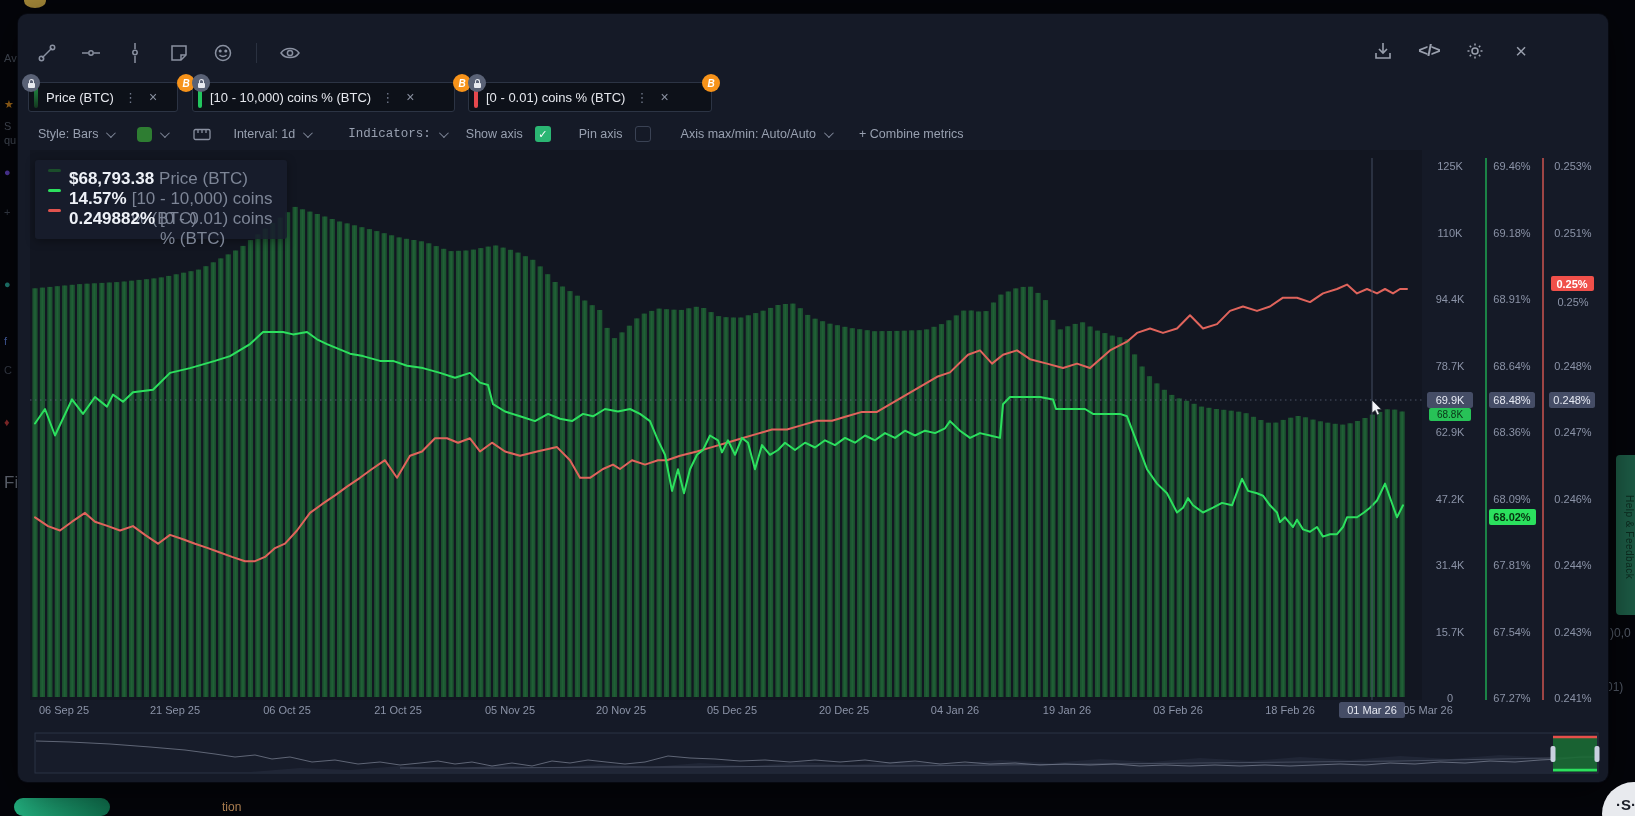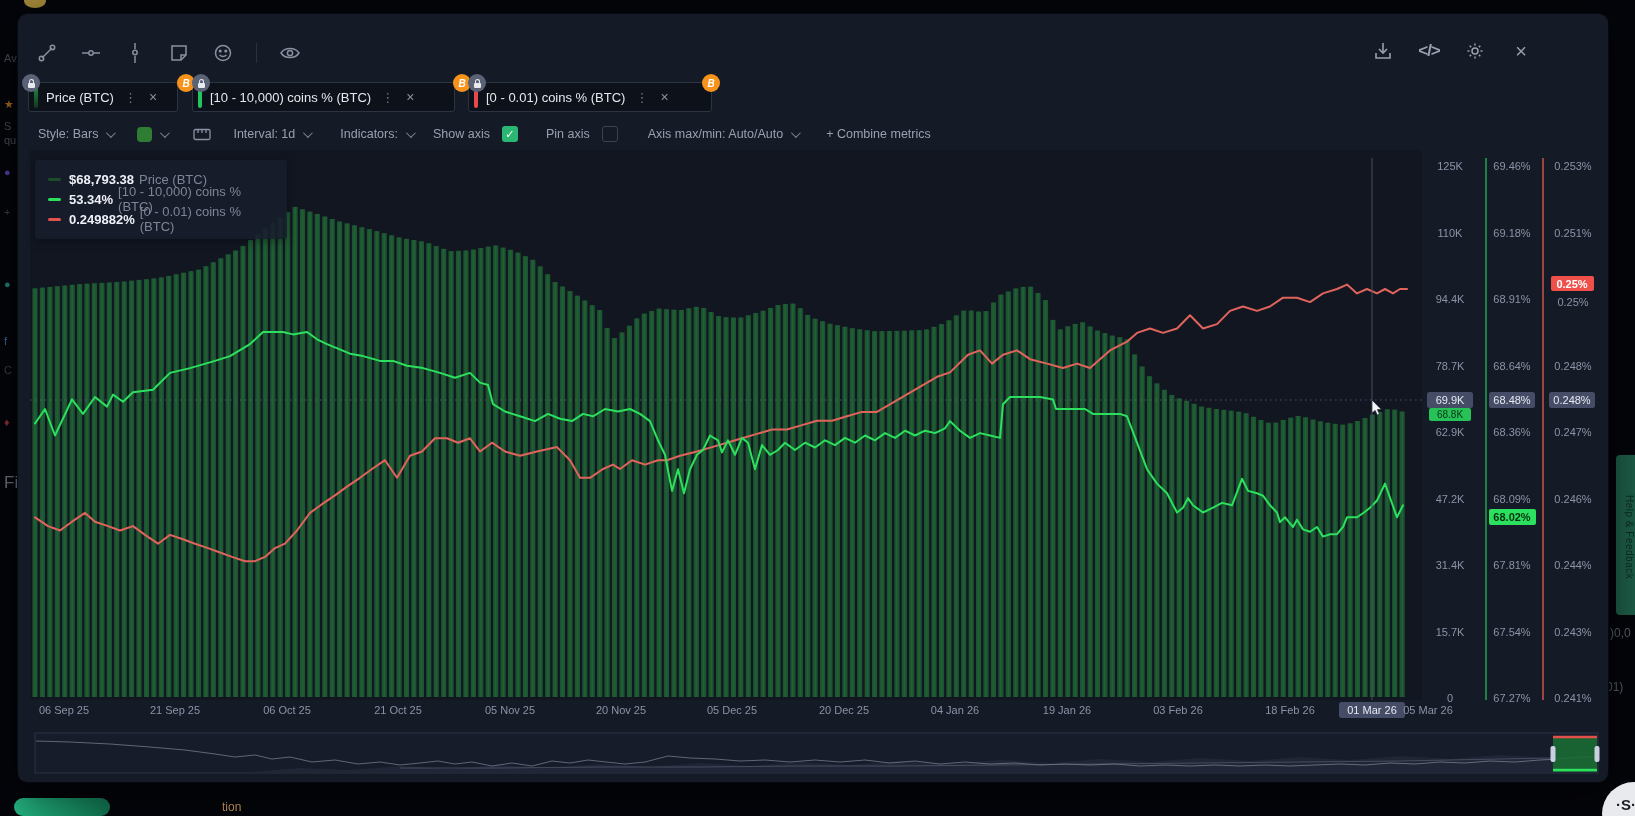--- a/index.html
+++ b/index.html
@@ -50,21 +50,21 @@
     font-size:11px;color:#fff;}
   .cbox.on{background:#2bb673;}
   .cbox.off{border:1.5px solid #3a4254;box-sizing:border-box;}
   .ctrl{display:flex;align-items:center;cursor:pointer;}
   
   .tooltip{position:absolute;left:35px;top:160px;width:252px;background:rgba(24,30,44,.88);
     border-radius:3px;z-index:3;box-shadow:0 2px 10px rgba(0,0,0,.35);}
   .tt-head{height:26px;background:rgba(255,255,255,.05);border-radius:3px 3px 0 0;display:flex;
     align-items:center;padding-left:13px;color:#8b93a7;font-size:12.5px;}
   .tt-body{padding:9px 10px 10px 13px;}
-  .tt-row{display:flex;align-items:center;height:20px;font-size:13px;}
+  .tt-row{display:flex;align-items:flex-start;height:20px;font-size:17px;}
   .dash{width:13px;height:3px;border-radius:2px;margin-right:8px;flex:none;}
   .tt-val{color:#eef1f7;font-weight:bold;margin-right:5px;}
   .tt-name{color:#7d8596;}
 </style>
 </head>
 <body>
 
 <div></div>
 <div id="bg-rail">
     <div class="bg-item" style="left: 4px; top: 52px; color: rgb(91, 100, 114); font-size: 11px;">Av</div>
@@ -197,21 +197,21 @@
       <rect x="1" y="1.5" width="16" height="10" rx="1.5"></rect>
         <line x1="5" y1="1.5" x2="5" y2="5"></line>
         <line x1="9" y1="1.5" x2="9" y2="5"></line>
         <line x1="13" y1="1.5" x2="13" y2="5"></line>
     </svg>
   </span>
   <span class="ctrl" style="margin-left:22px;">
     <span>Interval: 1d</span>
       <span class="chev"></span>
   </span>
-  <span class="ctrl" style="margin-left:30px;">
+  <span class="ctrl" style="margin-left:38px;font-family:Liberation Mono, monospace;">
     <span>Indicators:</span>
       <span class="chev"></span>
   </span>
   <span class="ctrl" style="margin-left:20px;">
     <span>Show axis</span>
     <span class="cbox on" style="margin-left:12px;">✓</span>
   </span>
   <span class="ctrl" style="margin-left:28px;">
     <span>Pin axis</span>
     <span class="cbox off" style="margin-left:12px;"></span>
@@ -695,21 +695,21 @@
 
 <div class="tooltip">
   <div class="tt-body">
     <div class="tt-row">
       <span class="dash" style="background:#1b4d2b;"></span>
       <span class="tt-val">$68,793.38</span>
       <span class="tt-name">Price (BTC)</span>
     </div>
     <div class="tt-row">
       <span class="dash" style="background:#2ce05e;"></span>
-      <span class="tt-val">53.34%</span>
+      <span class="tt-val">14.57%</span>
       <span class="tt-name">[10 - 10,000) coins % (BTC)</span>
     </div>
     <div class="tt-row">
       <span class="dash" style="background:#e0534e;"></span>
       <span class="tt-val">0.249882%</span>
       <span class="tt-name">[0 - 0.01) coins % (BTC)</span>
     </div>
   </div>
 </div>
 

